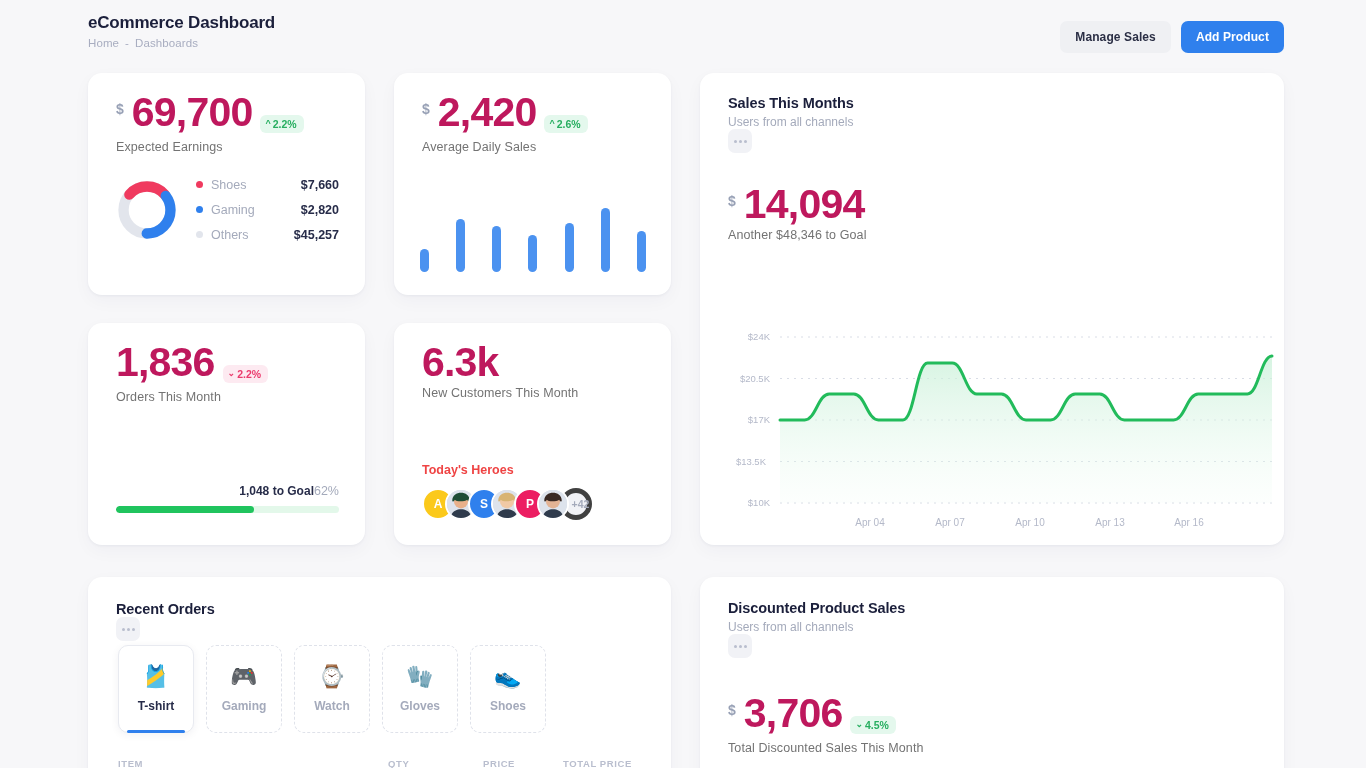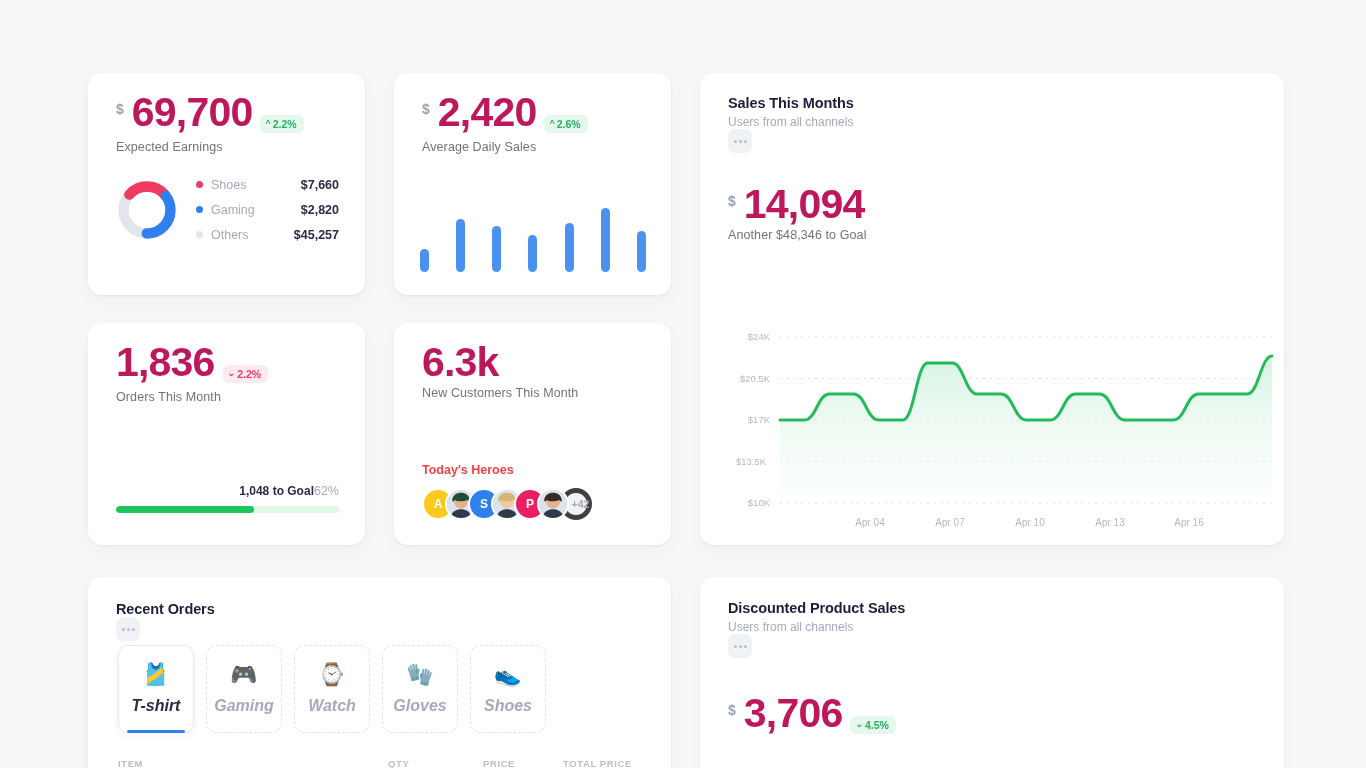--- a/index.html
+++ b/index.html
@@ -118,38 +118,52 @@
 
   
   .tabs { position: absolute; left: 118px; top: 645px; display: flex; gap: 12px; }
   .tab {
     width: 76px; height: 88px; border-radius: 10px; background: #fff;
     display: flex; flex-direction: column; align-items: center; justify-content: center;
     gap: 10px; cursor: pointer; position: relative;
     border: 1px dashed #dfe2ea;
   }
   .tab.active { border: 1px solid #e8eaf0; box-shadow: 0 2px 8px rgba(25,32,72,0.06); }
-  .tab-label { font-size: 16px; color: #a4aabb; font-weight: bold; font-style: italic; }
+  .tab-label { font-size: 12px; color: #a4aabb; font-weight: bold; }
   .tab.active .tab-label { color: #272c49; }
   .tab-underline { position: absolute; left: 8px; right: 8px; bottom: -1px; height: 3px;
                    background: #2f80ed; border-radius: 2px; }
   .tab-emoji { font-size: 22px; line-height: 24px; }
 
   .thead { position: absolute; left: 118px; right: 26px; top: 758px;
            display: flex; font-size: 9.5px; font-weight: bold; letter-spacing: 0.6px; color: #b9bece; }
   .th-item { width: 270px; }
   .th-qty { width: 95px; }
   .th-price { width: 80px; }
   .th-total { width: 100px; }
 </style>
 </head>
 <body>
 
 <div class="page">
 
+  <div class="header">
+    <div>
+      <div class="page-title">eCommerce Dashboard</div>
+      <div class="breadcrumb">
+        <span>Home</span>
+        <span class="crumb-sep">-</span>
+        <span>Dashboards</span>
+      </div>
+    </div>
+    <div class="header-actions">
+      <button class="btn btn-secondary">Manage Sales</button>
+      <button class="btn btn-primary">Add Product</button>
+    </div>
+  </div>
 
   <div class="card c-earnings">
     <div class="pad">
       <div class="kpi-row">
         <span class="kpi-dollar">$</span>
         <span class="kpi-value">69,700</span>
         <span class="pill pill-up">
           <span class="chev">^</span>
           <span>2.2%</span>
         </span>
@@ -376,16 +390,17 @@
           </button>
       </div>
       <div class="kpi-row" style="margin-top:38px">
         <span class="kpi-dollar">$</span>
         <span class="kpi-value">3,706</span>
         <span class="pill pill-up">
           <span class="chev">⌄</span>
           <span>4.5%</span>
         </span>
       </div>
+      <div class="kpi-label">Total Discounted Sales This Month</div>
     </div>
   </div>
 
 </div>
 
 </body></html>

